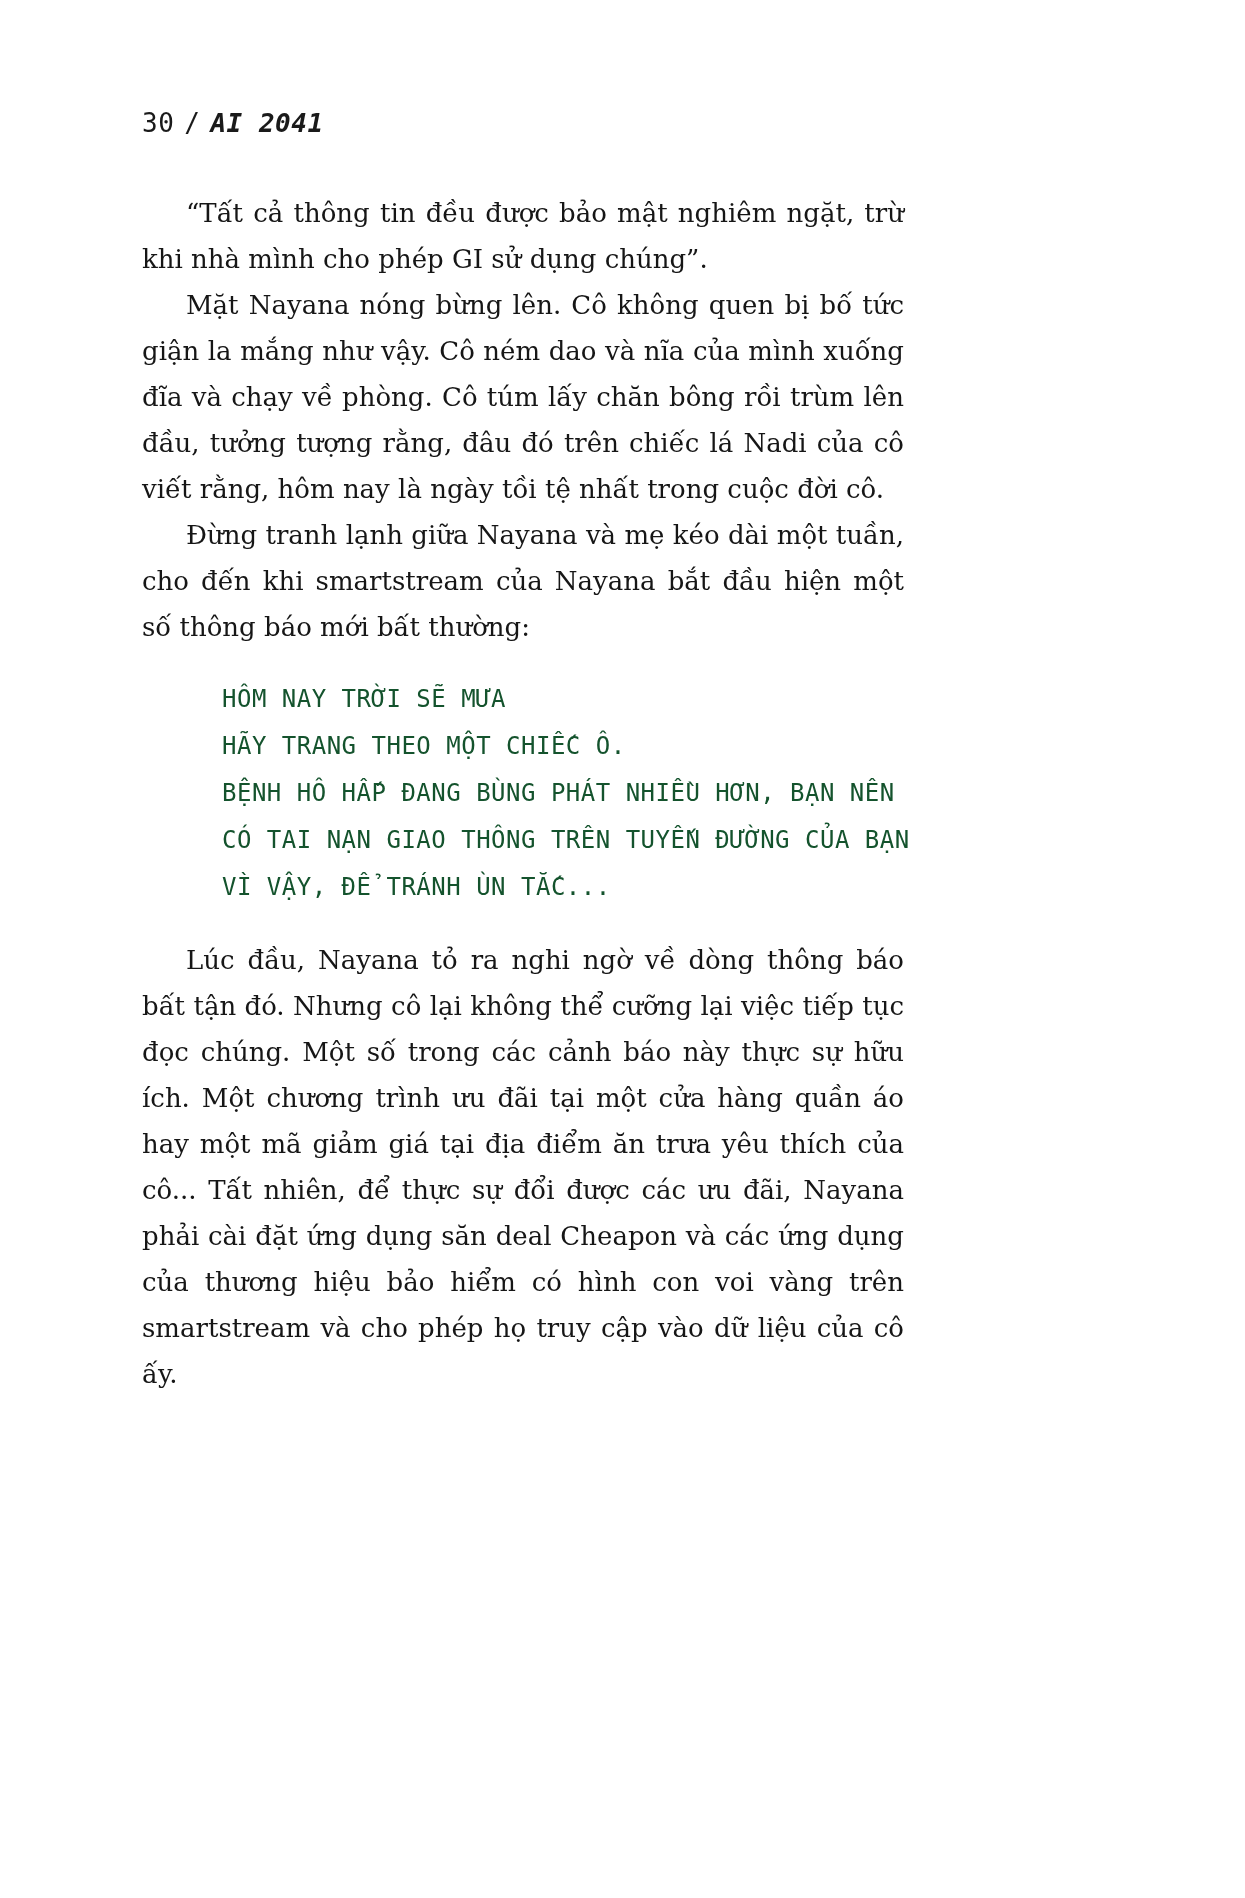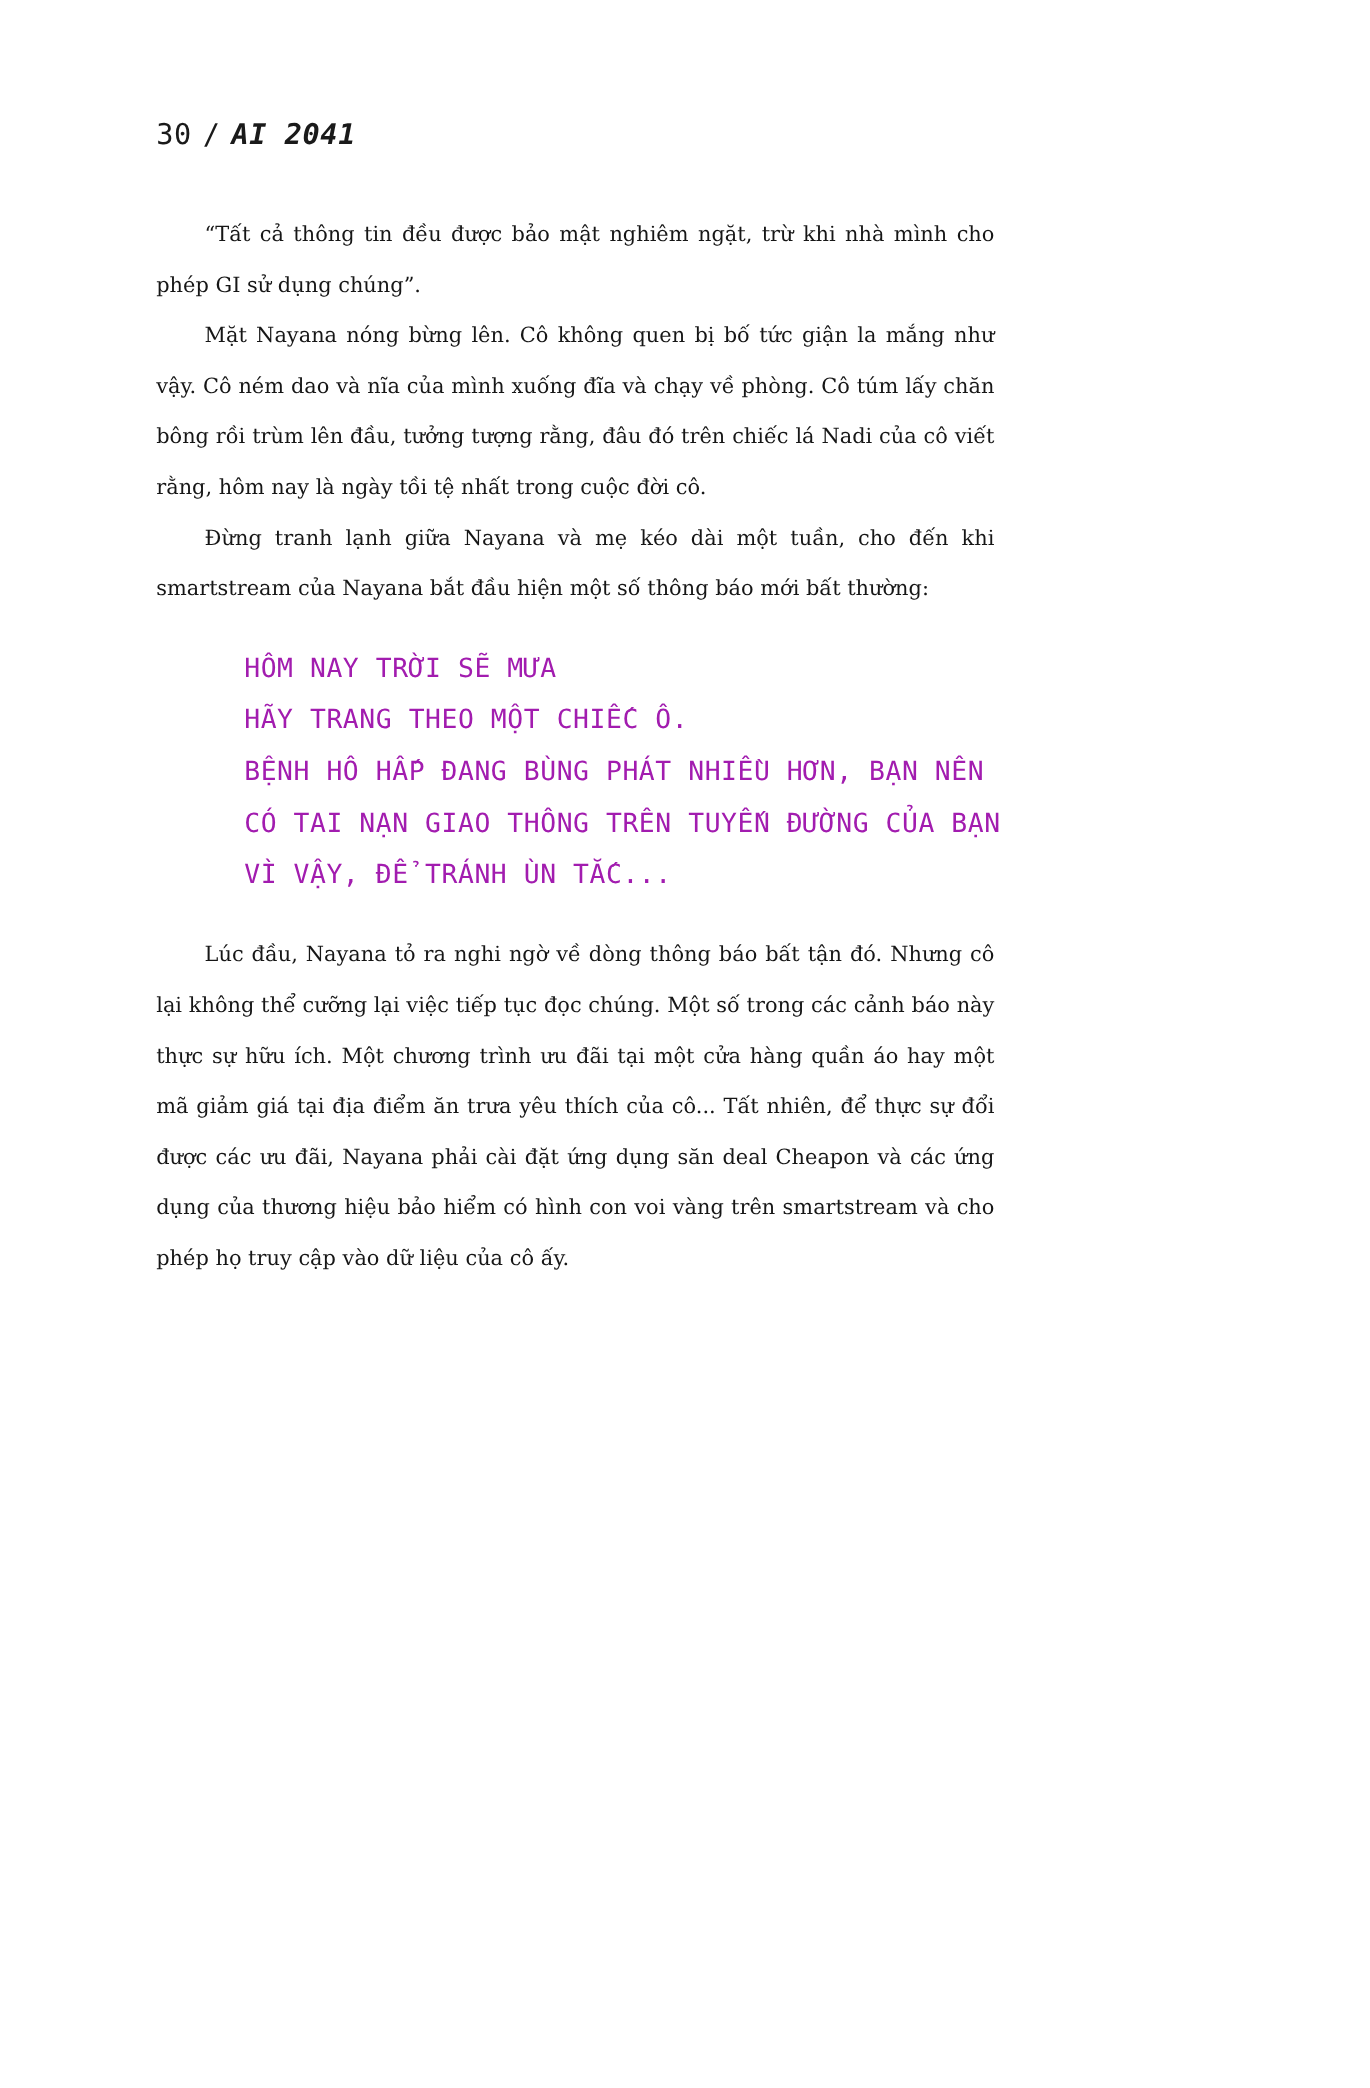--- a/index.html
+++ b/index.html
@@ -30,33 +30,33 @@
   }
   .page-header .sep {
     margin: 0 10px;
   }
   .page-header .book-title {
     font-weight: bold;
     font-style: italic;
   }
   .body-text p {
     font-family: "DejaVu Serif", "Liberation Serif", serif;
-    font-size: 19px;
+    font-size: 26px;
     line-height: 46px;
     text-align: justify;
     text-indent: 44px;
     margin: 0;
     color: #161616;
   }
   .notifications {
     margin: 26px 0 26px 80px;
     font-family: "DejaVu Sans Mono", "Liberation Mono", monospace;
     font-size: 24px;
     line-height: 47px;
-    color: #a21caf;
+    color: #14532d;
     letter-spacing: 0.5px;
   }
   .notifications .nline {
     white-space: nowrap;
   }
 </style>
 </head>
 <body>
 
 <div class="page">

